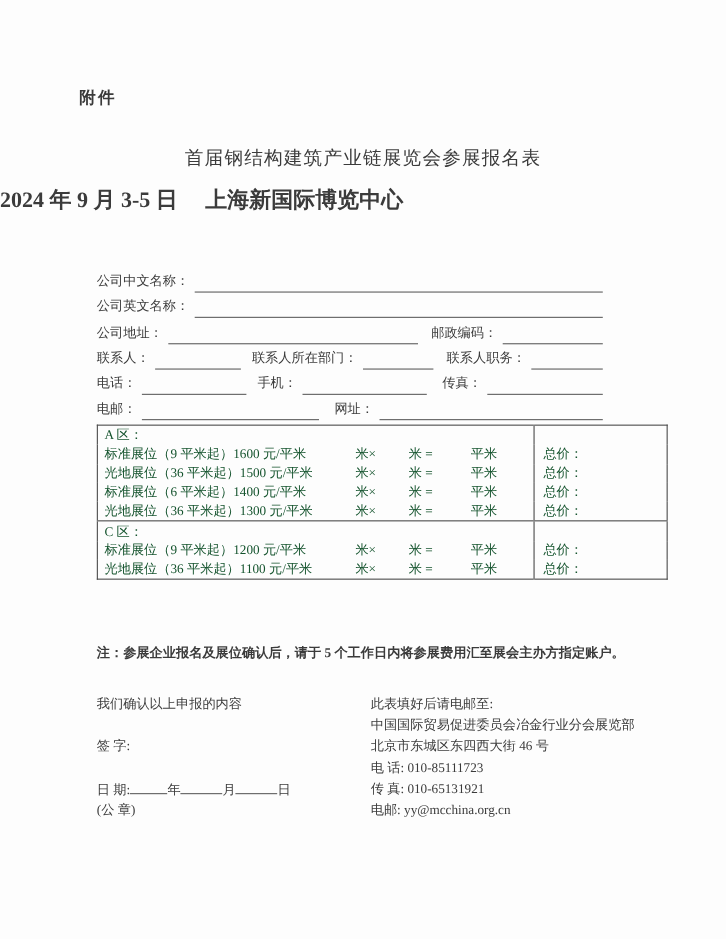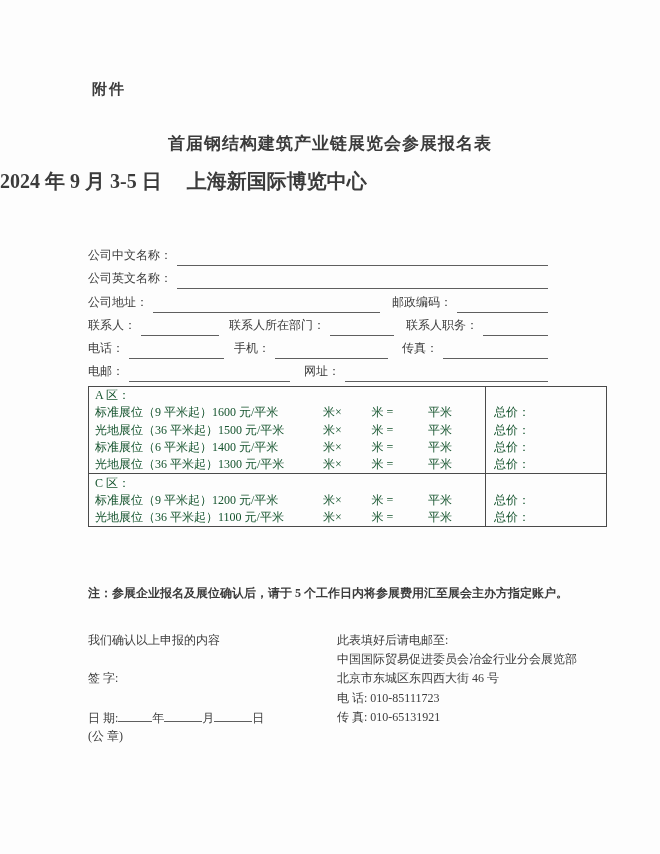--- a/index.html
+++ b/index.html
@@ -7,26 +7,26 @@
     position:relative;
     width:660px; height:854px;
     margin:0 auto;
     background:#fdfdfd;
     color:#3b3b3b;
     font-family:"Liberation Serif","DejaVu Serif",serif;
     font-size:12px;
     overflow:hidden;
   }
   .attachment {
-    position:absolute; left:92px; top:80px;
+    position:absolute; left:72px; top:80px;
     font-weight:bold; font-size:15px; letter-spacing:2px;
   }
   .title {
     position:absolute; left:0; right:0; top:132px;
-    text-align:center; font-weight:bold; font-size:17px; letter-spacing:1px;
+    text-align:center; font-weight:normal; font-size:17px; letter-spacing:1px;
   }
   .subtitle {
     position:absolute; left:0; right:0; top:168px;
     text-align:left; font-weight:bold; font-size:20px;
   }
   
   .form { position:absolute; left:88px; top:243px; width:460px; }
   .frow { display:flex; align-items:flex-end; height:23.2px;justify-content:flex-end; }
   .lbl { white-space:nowrap; padding-bottom:2px; }
   .ul  { border-bottom:1px solid #5f5f5f; height:16px; margin-left:5px; }
@@ -214,16 +214,19 @@
     <div class="f-right">
       <div class="f-line">此表填好后请电邮至:</div>
       <div class="f-line">中国国际贸易促进委员会冶金行业分会展览部</div>
       <div class="f-line">北京市东城区东四西大街 46 号</div>
       <div class="f-line">
         <span>电 话: </span><span>010-85111723</span>
       </div>
       <div class="f-line">
         <span>传 真: </span><span>010-65131921</span>
       </div>
+      <div class="f-line">
+        <span>电邮: </span><span>yy@mcchina.org.cn</span>
+      </div>
     </div>
   </div>
 
 </div>
 
 </body></html>

